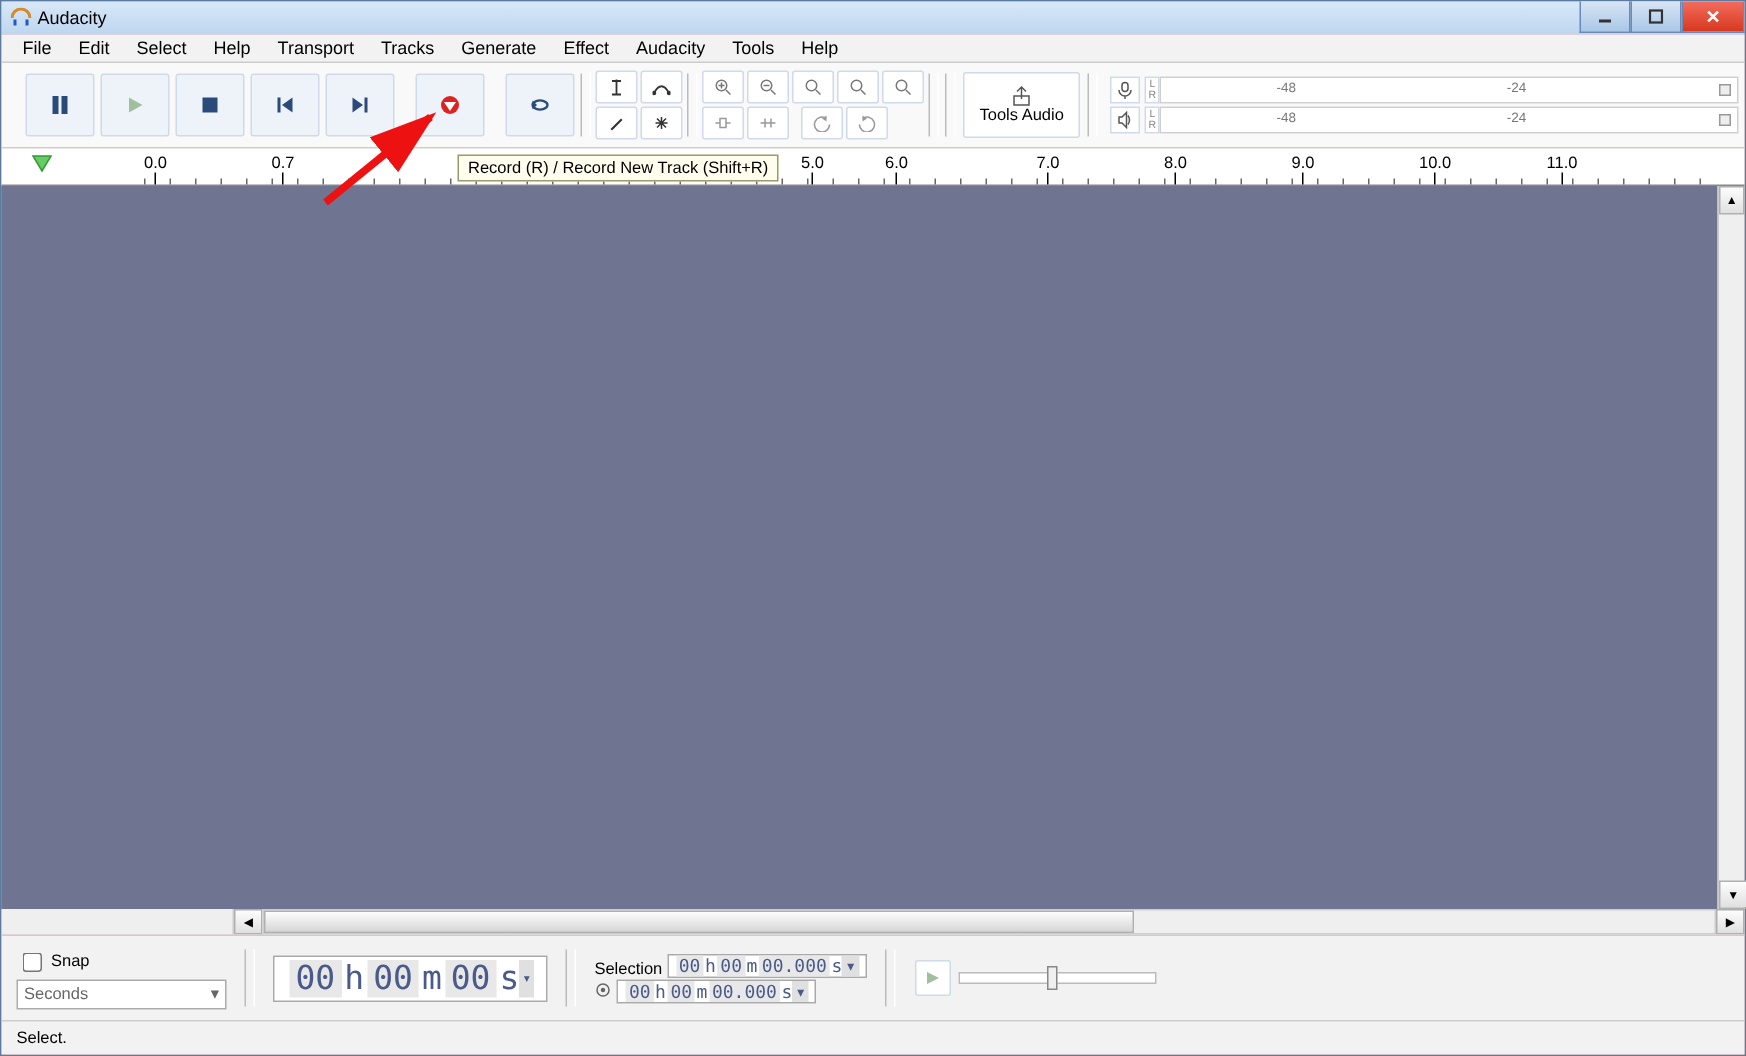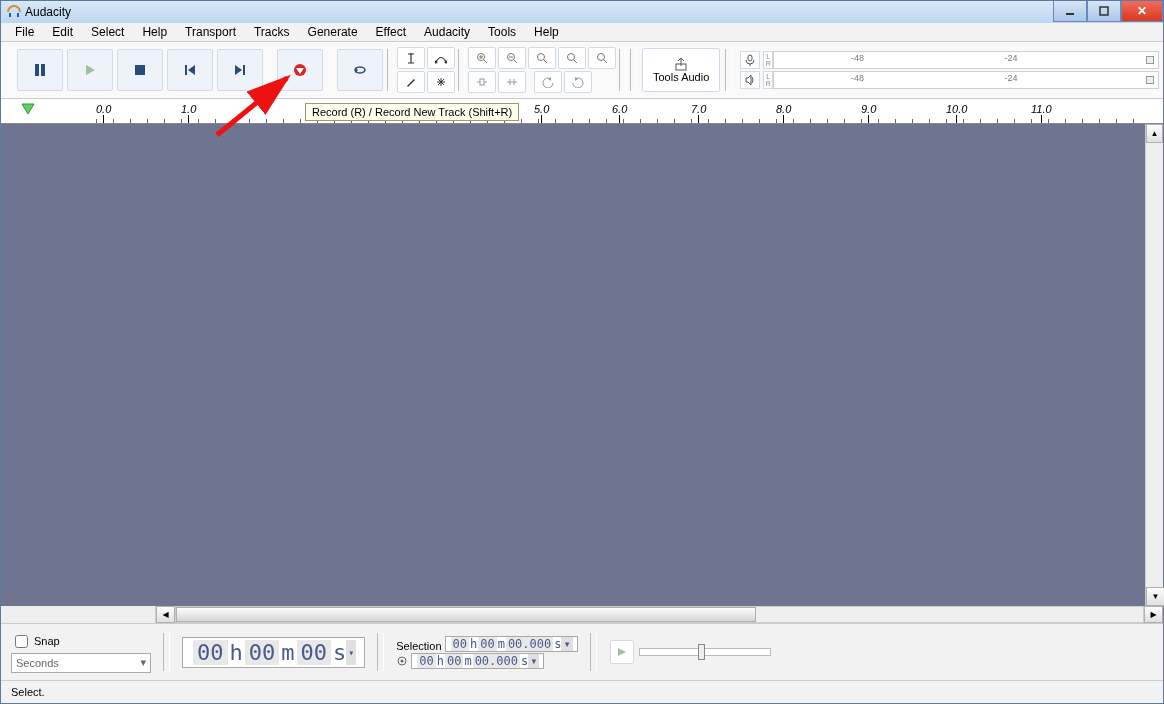--- a/index.html
+++ b/index.html
@@ -35,21 +35,21 @@
   .meter-bar { flex: 1; height: 16px; background: #fff; border: 1px solid #cfcfcf; position: relative; font-size: 9px; color: #777; }
   .meter-tick { position: absolute; top: 1px; }
   .meter-dot { position: absolute; right: 4px; top: 4px; width: 6px; height: 6px; border: 1px solid #999; background: #eee; }
   
   
   .tooltip { position: absolute; top: 103px; left: 305px; background: #fffeee; border: 1px solid #9a9a6a; padding: 2px 6px; font-size: 11px; z-index: 20; }
   
   
   .ruler-row { height: 24px; background: #fff; border-bottom: 1px solid #888; display: flex; align-items: flex-end; position: relative; }
   .play-marker { position: absolute; left: 20px; top: 4px; }
-  .ruler-ticks { flex: 1; position: relative; height: 24px; margin-left: 40px; font-style: italic; }
+  .ruler-ticks { flex: 1; position: relative; height: 24px; margin-left: 40px; }
   .tick-major { position: absolute; bottom: 0; font-size: 11px; }
   .tick-major .line { width: 1px; height: 8px; background: #000; margin: 0 auto; }
   .tick-minor { position: absolute; bottom: 0; width: 1px; height: 4px; background: #666; }
   
   
   .track-area { flex: 1; background: #6f7490; position: relative; }
   .vscroll { position: absolute; right: 0; top: 0; width: 17px; height: 100%; background: #efefef; border-left: 1px solid #ccc; }
   .vscroll-btn { height: 17px; background: linear-gradient(#fdfdfd,#e0e0e0); border: 1px solid #b0b0b0; display: flex; align-items: center; justify-content: center; font-size: 8px; }
   .hscroll-row { height: 17px; display: flex; background: #efefef; }
   .hscroll-left { width: 154px; border-right: 1px solid #ccc; }
@@ -310,23 +310,23 @@
   </div>
 
   <div class="ruler-row">
     <div class="play-marker">
       <svg width="14" height="12">
           <polygon points="1,1 13,1 7,11" fill="#6c6" stroke="#393"></polygon>
         </svg>
     </div>
     <div class="ruler-ticks" id="ruler-ticks">
         <div class="tick-major" style="left: 55px;"><span>0.0</span><div class="line"></div></div>
-        <div class="tick-major" style="left: 140px;"><span>1.0</span><div class="line"></div></div>
+        <div class="tick-major" style="left: 140px;"><span>0.7</span><div class="line"></div></div>
         <div class="tick-major" style="left: 493px;"><span>5.0</span><div class="line"></div></div>
-        <div class="tick-major" style="left: 571px; margin-top: 28px;"><span>6.0</span><div class="line"></div></div>
+        <div class="tick-major" style="left: 549px; margin-top: 28px;"><span>6.0</span><div class="line"></div></div>
         <div class="tick-major" style="left: 650px;"><span>7.0</span><div class="line"></div></div>
         <div class="tick-major" style="left: 735px;"><span>8.0</span><div class="line"></div></div>
         <div class="tick-major" style="left: 820px;"><span>9.0</span><div class="line"></div></div>
         <div class="tick-major" style="left: 905px;"><span>10.0</span><div class="line"></div></div>
         <div class="tick-major" style="left: 990px;"><span>11.0</span><div class="line"></div></div>
         <div class="tick-minor" style="left: 55px;"></div>
         <div class="tick-minor" style="left: 72px;"></div>
         <div class="tick-minor" style="left: 89px;"></div>
         <div class="tick-minor" style="left: 106px;"></div>
         <div class="tick-minor" style="left: 123px;"></div>

